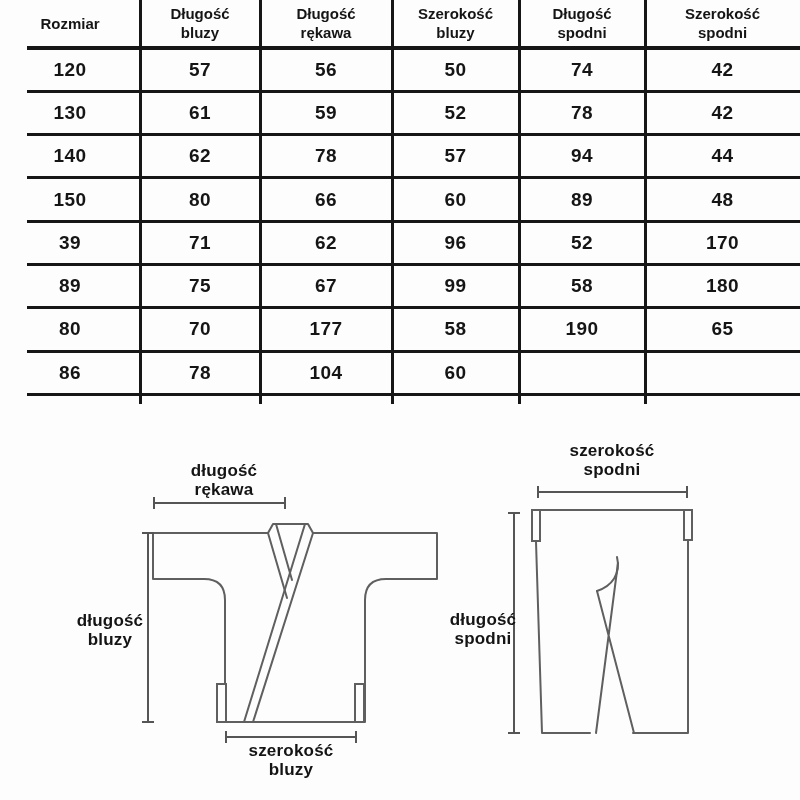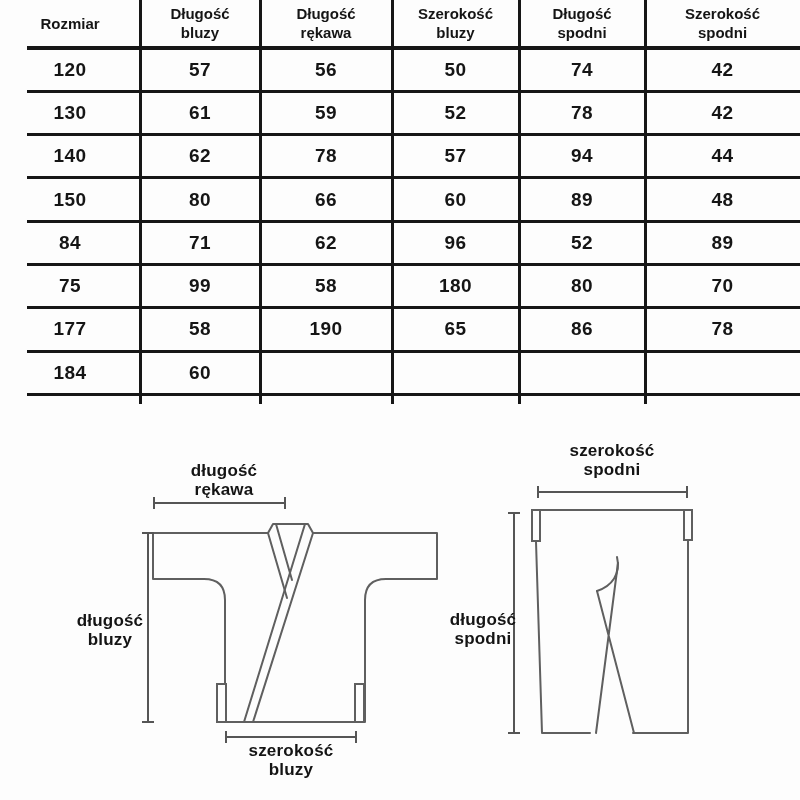--- a/index.html
+++ b/index.html
@@ -85,42 +85,44 @@
     <div class="t-cell t-val">94</div>
     <div class="t-cell t-val">44</div>
 
     <div class="t-cell t-val">150</div>
     <div class="t-cell t-val">80</div>
     <div class="t-cell t-val">66</div>
     <div class="t-cell t-val">60</div>
     <div class="t-cell t-val">89</div>
     <div class="t-cell t-val">48</div>
 
-    <div class="t-cell t-val">84</div>
+    <div class="t-cell t-val">39</div>
     <div class="t-cell t-val">71</div>
     <div class="t-cell t-val">62</div>
     <div class="t-cell t-val">96</div>
     <div class="t-cell t-val">52</div>
 
+    <div class="t-cell t-val">170</div>
     <div class="t-cell t-val">89</div>
     <div class="t-cell t-val">75</div>
+    <div class="t-cell t-val">67</div>
     <div class="t-cell t-val">99</div>
     <div class="t-cell t-val">58</div>
 
     <div class="t-cell t-val">180</div>
     <div class="t-cell t-val">80</div>
     <div class="t-cell t-val">70</div>
     <div class="t-cell t-val">177</div>
     <div class="t-cell t-val">58</div>
 
     <div class="t-cell t-val">190</div>
     <div class="t-cell t-val">65</div>
     <div class="t-cell t-val">86</div>
     <div class="t-cell t-val">78</div>
-    <div class="t-cell t-val">184</div>
+    <div class="t-cell t-val">104</div>
     <div class="t-cell t-val">60</div>
   </div>
 
   <div class="h-line thick" style="top:46px"></div>
   <div class="h-line" style="top:90px"></div>
   <div class="h-line" style="top:133px"></div>
   <div class="h-line" style="top:176px"></div>
   <div class="h-line" style="top:220px"></div>
   <div class="h-line" style="top:263px"></div>
   <div class="h-line" style="top:306px"></div>

